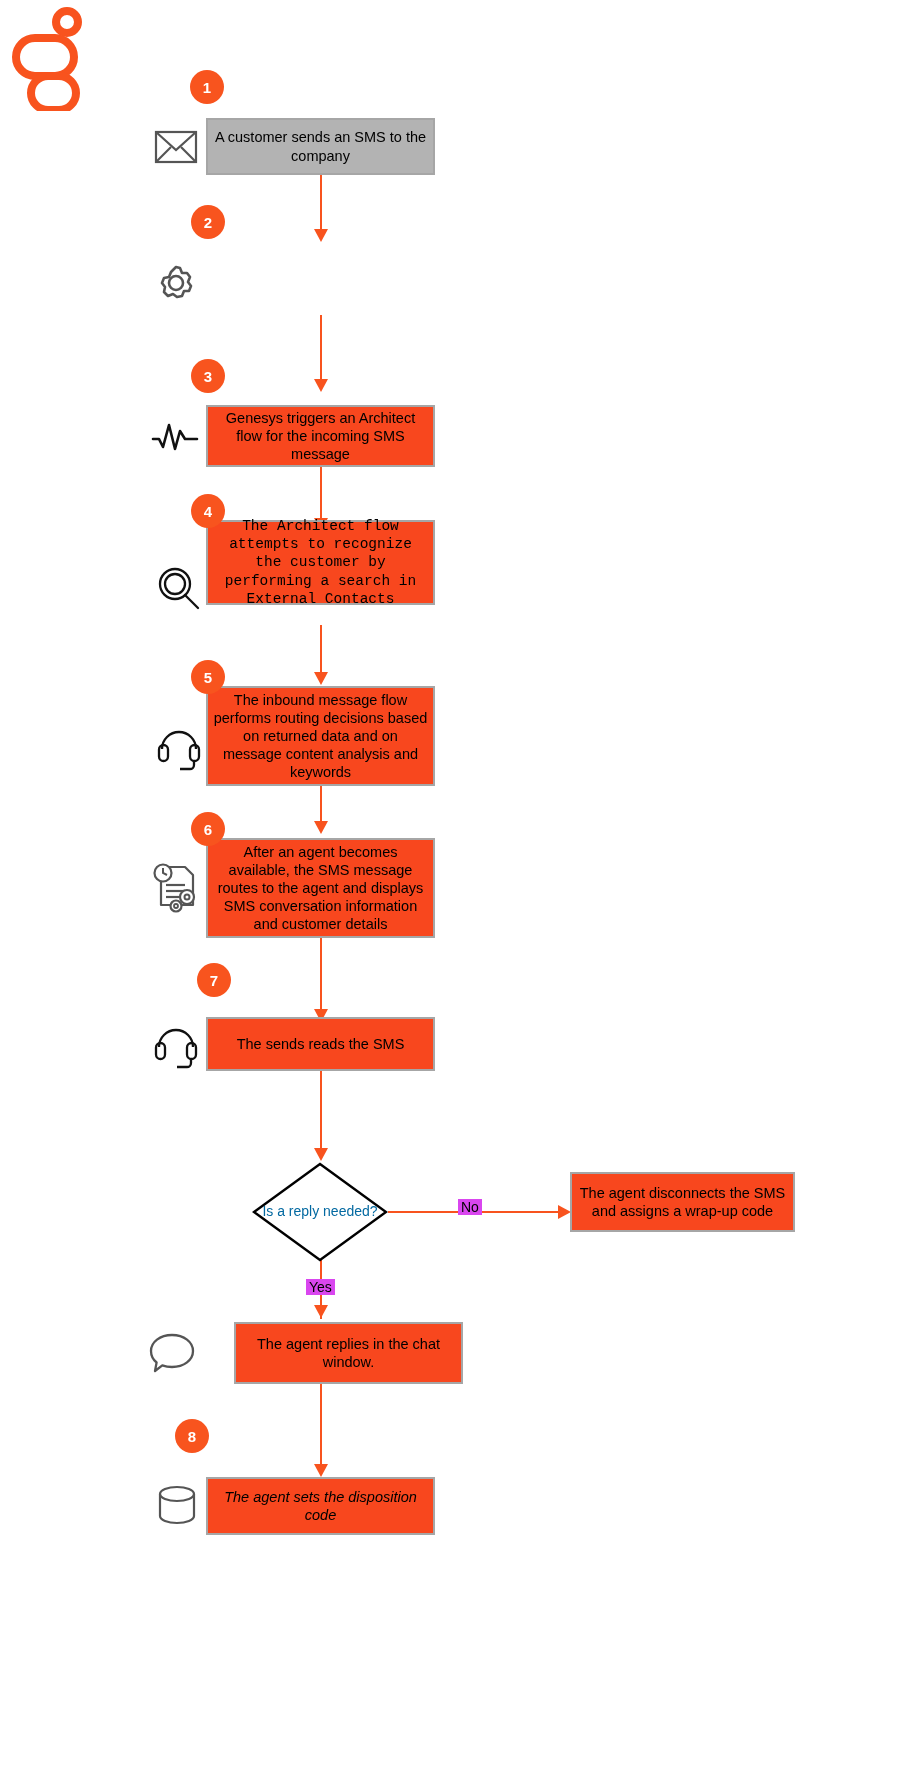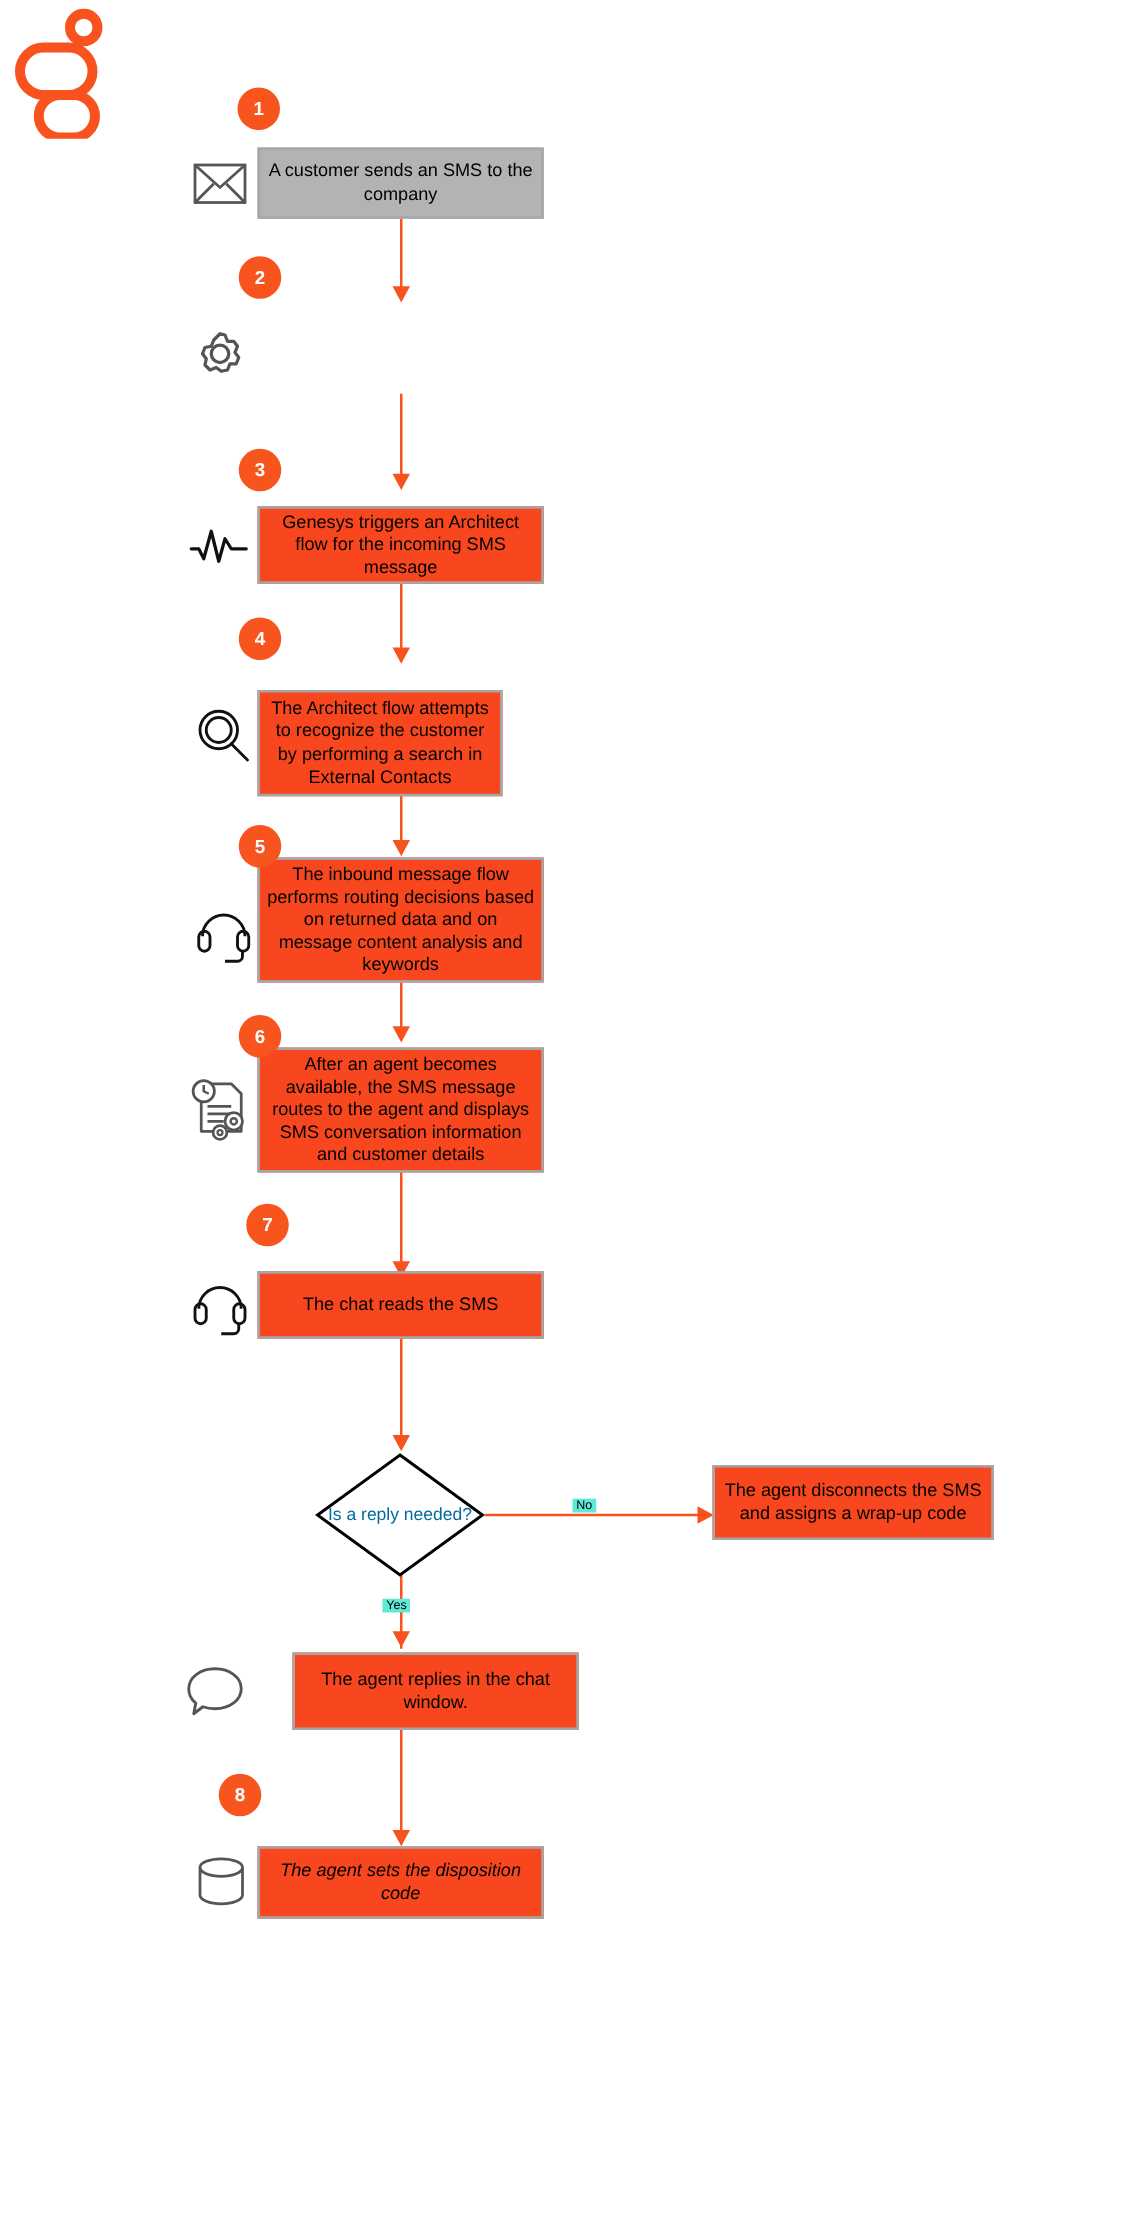--- a/index.html
+++ b/index.html
@@ -88,23 +88,23 @@
     font-size: 14px;
     color: #0369a1;
     line-height: 1.25;
     z-index: 4;
     pointer-events: none;
   }
 
   
   .edge-label {
     position: absolute;
-    font-size: 10px;
+    font-size: 14px;
     color: #000000;
-    background: #5eead4;
+    background: #d946ef;
     padding: 0 3px;
     z-index: 4;
     white-space: nowrap;
   }
 </style>
 </head>
 <body>
 
 <div id="canvas">
 
@@ -153,21 +153,21 @@
   <div class="arrow-down" style="left:314px; top:518px;"></div>
 
   <div class="badge" style="left:191px; top:494px;">4</div>
   <div class="icon" style="left:155px; top:565px; width:48px; height:48px;">
     <svg width="46" height="46" viewBox="0 0 46 46" xmlns="http://www.w3.org/2000/svg">
       <circle cx="19" cy="18" r="15" fill="none" stroke="#111" stroke-width="2.3"></circle>
       <circle cx="19" cy="18" r="10" fill="none" stroke="#111" stroke-width="2.3"></circle>
       <line x1="29" y1="29" x2="42" y2="42" stroke="#111" stroke-width="2.3" stroke-linecap="round"></line>
     </svg>
   </div>
-  <div class="box" style="left:206px; top:552px; width:196px; height:85px;">The Architect flow attempts to recognize the customer by performing a search in External Contacts</div>
+  <div class="box" style="left:206px; top:520px; width:229px; height:85px;font-family:Liberation Mono, monospace;">The Architect flow attempts to recognize the customer by performing a search in External Contacts</div>
 
   <div class="vline" style="left:320px; top:625px; height:48px;"></div>
   <div class="arrow-down" style="left:314px; top:672px;"></div>
 
   <div class="badge" style="left:191px; top:660px;">5</div>
   <div class="icon" style="left:155px; top:722px; width:48px; height:50px;">
     <svg width="46" height="48" viewBox="0 0 46 48" xmlns="http://www.w3.org/2000/svg">
       <path d="M6 26 A17 17 0 0 1 40 26" fill="none" stroke="#111" stroke-width="2.3"></path>
       <rect x="3" y="22" width="9" height="16" rx="4.5" fill="none" stroke="#111" stroke-width="2.3"></rect>
       <rect x="34" y="22" width="9" height="16" rx="4.5" fill="none" stroke="#111" stroke-width="2.3"></rect>
@@ -201,21 +201,21 @@
 
   <div class="badge" style="left:197px; top:963px;">7</div>
   <div class="icon" style="left:152px; top:1020px; width:48px; height:50px;">
     <svg width="46" height="48" viewBox="0 0 46 48" xmlns="http://www.w3.org/2000/svg">
       <path d="M6 26 A17 17 0 0 1 40 26" fill="none" stroke="#111" stroke-width="2.3"></path>
       <rect x="3" y="22" width="9" height="16" rx="4.5" fill="none" stroke="#111" stroke-width="2.3"></rect>
       <rect x="34" y="22" width="9" height="16" rx="4.5" fill="none" stroke="#111" stroke-width="2.3"></rect>
       <path d="M38 38 L38 42 A4 4 0 0 1 34 46 L24 46" fill="none" stroke="#111" stroke-width="2.3"></path>
     </svg>
   </div>
-  <div class="box" style="left:206px; top:1017px; width:229px; height:54px;">The chat reads the SMS</div>
+  <div class="box" style="left:206px; top:1017px; width:229px; height:54px;">The sends reads the SMS</div>
 
   <div class="vline" style="left:320px; top:1071px; height:78px;"></div>
   <div class="arrow-down" style="left:314px; top:1148px;"></div>
 
   <div class="diamond-wrap" style="left:252px; top:1162px; width:136px; height:100px;">
     <svg width="136" height="100" viewBox="0 0 136 100" xmlns="http://www.w3.org/2000/svg">
       <polygon points="68,2 134,50 68,98 2,50" fill="#ffffff" stroke="#000000" stroke-width="2.4"></polygon>
     </svg>
     <div class="diamond-label">Is a reply needed?</div>
   </div>

